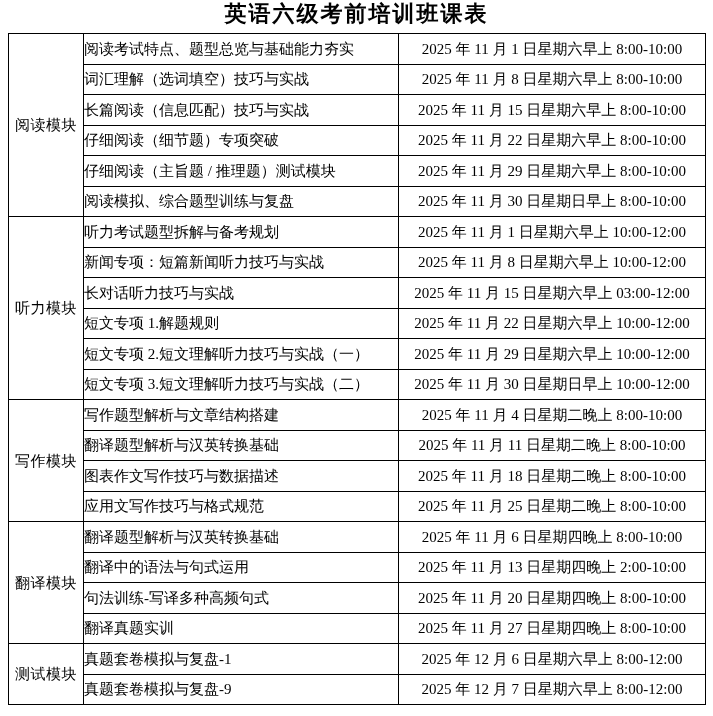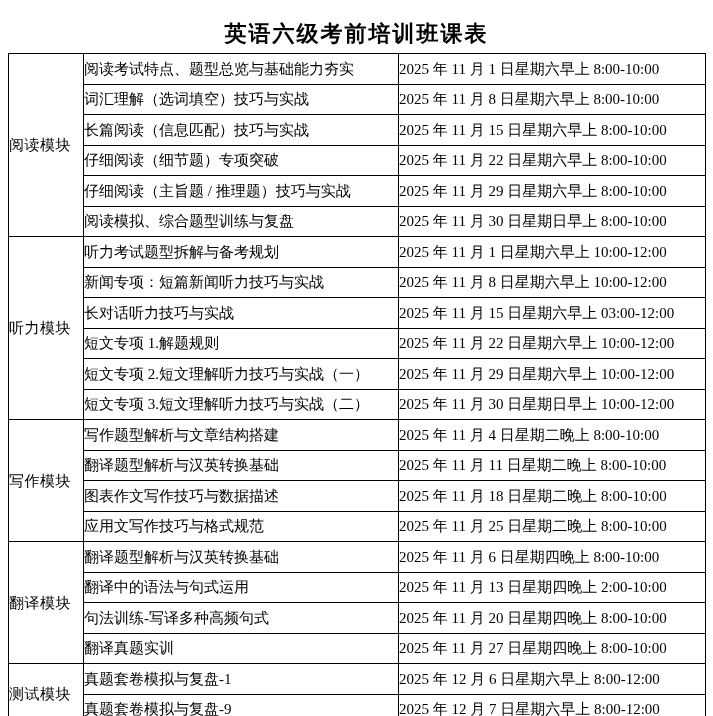--- a/index.html
+++ b/index.html
@@ -17,21 +17,21 @@
   .page {
     width: 713px;
     height: 716px;
     position: relative;
   }
   .doc-title {
     text-align: center;
     font-weight: 700;
     font-size: 22px;
     line-height: 26px;
-    padding-top: 21px;
+    padding-top: 1px;
     letter-spacing: 2px;
     white-space: nowrap;
   }
   table.schedule {
     border-collapse: collapse;
     table-layout: fixed;
     width: 697px;
     margin: 6px 0 0 8px;
   }
   table.schedule col.c1 { width: 75px; }
@@ -42,30 +42,31 @@
     height: 29.5px;
     font-size: 15px;
     line-height: 1.2;
     padding: 0;
     vertical-align: middle;
     overflow: hidden;
     white-space: nowrap;
     background: #ffffff;
   }
   td.module-cell {
-    text-align: left;
+    text-align: center;
     letter-spacing: 0.5px;
   }
   td.topic-cell {
     padding-left: 11px;
     padding-right: 4px;
   }
   td.time-cell {
     padding-left: 9px;
     padding-right: 4px;
+    text-align: center;
   }
 </style>
 </head>
 <body>
 
 <div class="page">
   <div class="doc-title">英语六级考前培训班课表</div>
 
   <table class="schedule">
     <colgroup>
@@ -85,21 +86,21 @@
         </tr>
         <tr>
           <td class="topic-cell">长篇阅读（信息匹配）技巧与实战</td>
           <td class="time-cell">2025 年 11 月 15 日星期六早上 8:00-10:00</td>
         </tr>
         <tr>
           <td class="topic-cell">仔细阅读（细节题）专项突破</td>
           <td class="time-cell">2025 年 11 月 22 日星期六早上 8:00-10:00</td>
         </tr>
         <tr>
-          <td class="topic-cell">仔细阅读（主旨题 / 推理题）技巧与实战</td>
+          <td class="topic-cell">仔细阅读（主旨题 / 推理题）测试模块</td>
           <td class="time-cell">2025 年 11 月 29 日星期六早上 8:00-10:00</td>
         </tr>
         <tr>
           <td class="topic-cell">阅读模拟、综合题型训练与复盘</td>
           <td class="time-cell">2025 年 11 月 30 日星期日早上 8:00-10:00</td>
         </tr>
         <tr>
           <td class="module-cell" rowspan="6">听力模块</td>
           <td class="topic-cell">听力考试题型拆解与备考规划</td>
           <td class="time-cell">2025 年 11 月 1 日星期六早上 10:00-12:00</td>

